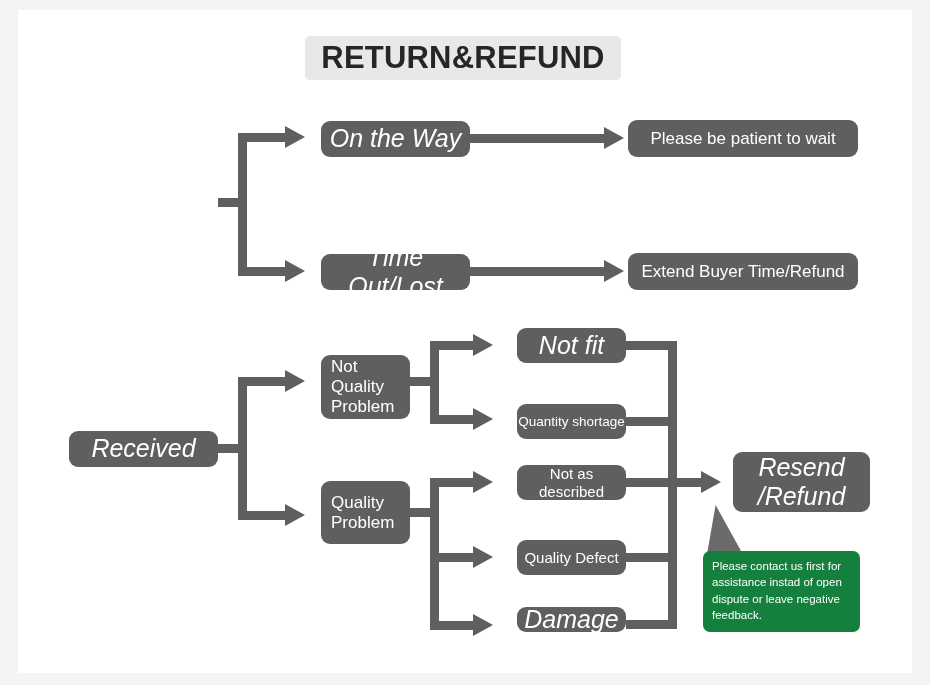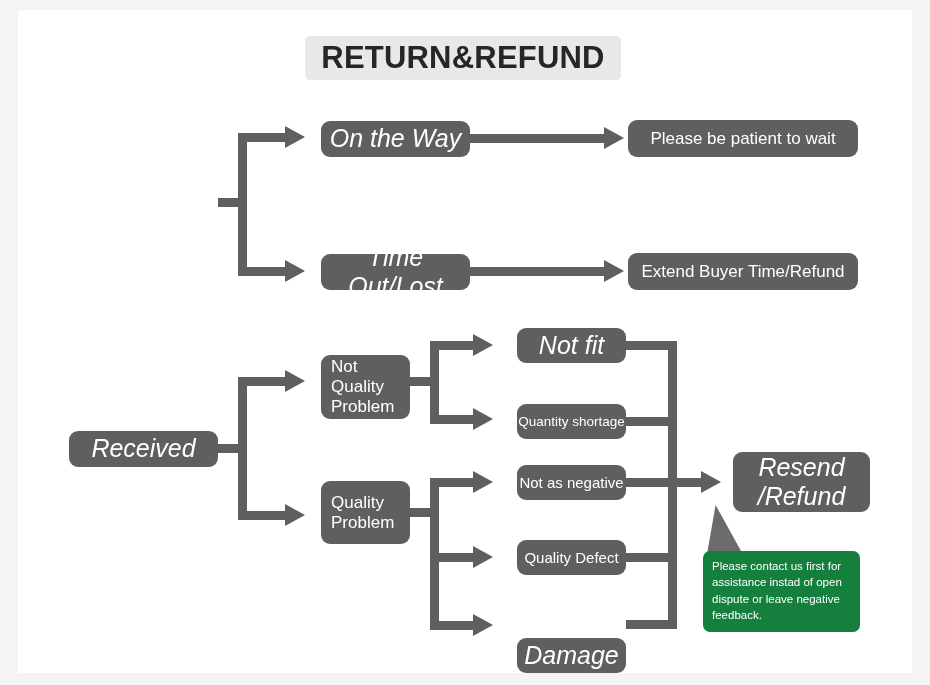--- a/index.html
+++ b/index.html
@@ -193,28 +193,28 @@
 
     <div class="node center fs19" style="left:517px; top:328px; width:109px; height:35px;align-items:center;">
       <span class="txt">Not fit</span>
     </div>
 
     <div class="node center fs13" style="left:517px; top:404px; width:109px; height:35px;">
       <span class="txt">Quantity shortage</span>
     </div>
 
     <div class="node center fs15" style="left:517px; top:465px; width:109px; height:35px;">
-      <span class="txt">Not as negative</span>
+      <span class="txt">Not as described</span>
     </div>
 
     <div class="node center fs15" style="left:517px; top:540px; width:109px; height:35px;">
       <span class="txt">Quality Defect</span>
     </div>
 
-    <div class="node center fs19" style="left:517px; top:607px; width:109px; height:35px;margin-top:31px;">
+    <div class="node center fs19" style="left:517px; top:607px; width:109px; height:25px;">
       <span class="txt">Damage</span>
     </div>
 
     <div class="seg" style="left:626px; top:341px; width:51px; height:9px;"></div>
     <div class="seg" style="left:626px; top:417px; width:51px; height:9px;"></div>
     <div class="seg" style="left:626px; top:478px; width:51px; height:9px;"></div>
     <div class="seg" style="left:626px; top:553px; width:51px; height:9px;"></div>
     <div class="seg" style="left:626px; top:620px; width:51px; height:9px;"></div>
     <div class="seg" style="left:668px; top:341px; width:9px; height:288px;"></div>
     <div class="seg" style="left:668px; top:478px; width:36px; height:9px;"></div>

